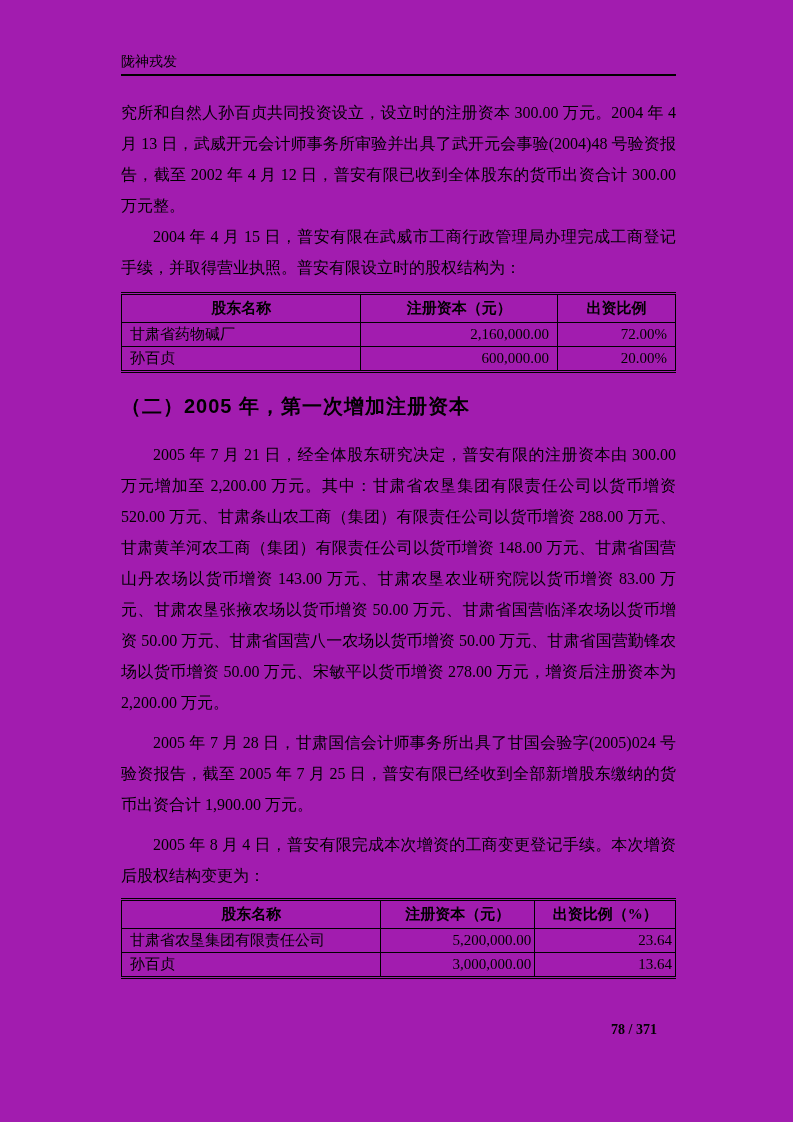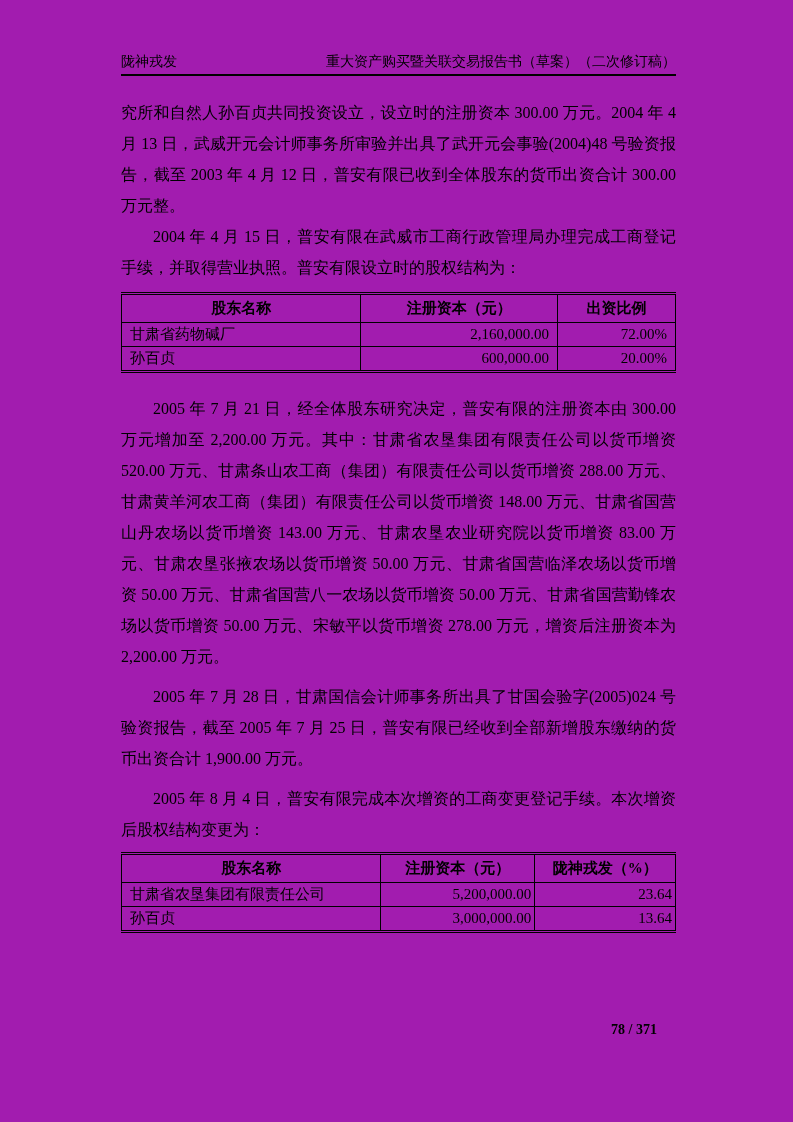--- a/index.html
+++ b/index.html
@@ -95,24 +95,23 @@
   }
 </style>
 </head>
 <body>
 
 <div class="page">
   <div class="content">
 
     <div class="doc-header">
       <span>陇神戎发</span>
-      <span>重大资产购买暨关联交易报告书（草案）（二次修订稿）</span>
     </div>
 
-    <p class="para p1">究所和自然人孙百贞共同投资设立，设立时的注册资本 300.00 万元。2004 年 4 月 13 日，武威开元会计师事务所审验并出具了武开元会事验(2004)48 号验资报告，截至 2003 年 4 月 12 日，普安有限已收到全体股东的货币出资合计 300.00 万元整。</p>
+    <p class="para p1">究所和自然人孙百贞共同投资设立，设立时的注册资本 300.00 万元。2004 年 4 月 13 日，武威开元会计师事务所审验并出具了武开元会事验(2004)48 号验资报告，截至 2002 年 4 月 12 日，普安有限已收到全体股东的货币出资合计 300.00 万元整。</p>
 
     <p class="para indent p2">2004 年 4 月 15 日，普安有限在武威市工商行政管理局办理完成工商登记手续，并取得营业执照。普安有限设立时的股权结构为：</p>
 
     <table class="data-table t1">
       <colgroup>
         <col class="col-name">
           <col class="col-capital">
           <col class="col-ratio">
       </colgroup>
       <thead>
@@ -129,38 +128,39 @@
           <td class="cell-num">72.00%</td>
         </tr>
         <tr>
           <td class="cell-name">孙百贞</td>
           <td class="cell-num">600,000.00</td>
           <td class="cell-num">20.00%</td>
         </tr>
       </tbody>
     </table>
 
+    <h2 class="section-heading">（二）2005 年，第一次增加注册资本</h2>
 
     <p class="para indent p3">2005 年 7 月 21 日，经全体股东研究决定，普安有限的注册资本由 300.00 万元增加至 2,200.00 万元。其中：甘肃省农垦集团有限责任公司以货币增资 520.00 万元、甘肃条山农工商（集团）有限责任公司以货币增资 288.00 万元、甘肃黄羊河农工商（集团）有限责任公司以货币增资 148.00 万元、甘肃省国营山丹农场以货币增资 143.00 万元、甘肃农垦农业研究院以货币增资 83.00 万元、甘肃农垦张掖农场以货币增资 50.00 万元、甘肃省国营临泽农场以货币增资 50.00 万元、甘肃省国营八一农场以货币增资 50.00 万元、甘肃省国营勤锋农场以货币增资 50.00 万元、宋敏平以货币增资 278.00 万元，增资后注册资本为 2,200.00 万元。</p>
 
     <p class="para indent p4">2005 年 7 月 28 日，甘肃国信会计师事务所出具了甘国会验字(2005)024 号验资报告，截至 2005 年 7 月 25 日，普安有限已经收到全部新增股东缴纳的货币出资合计 1,900.00 万元。</p>
 
     <p class="para indent p5">2005 年 8 月 4 日，普安有限完成本次增资的工商变更登记手续。本次增资后股权结构变更为：</p>
 
     <table class="data-table t2">
       <colgroup>
         <col class="col-name">
           <col class="col-capital">
           <col class="col-ratio">
       </colgroup>
       <thead>
         <tr>
           <th>股东名称</th>
           <th>注册资本（元）</th>
-          <th>陇神戎发（%）</th>
+          <th>出资比例（%）</th>
         </tr>
       </thead>
       <tbody>
         <tr>
           <td class="cell-name">甘肃省农垦集团有限责任公司</td>
           <td class="cell-num">5,200,000.00</td>
           <td class="cell-num">23.64</td>
         </tr>
         <tr>
           <td class="cell-name">孙百贞</td>

